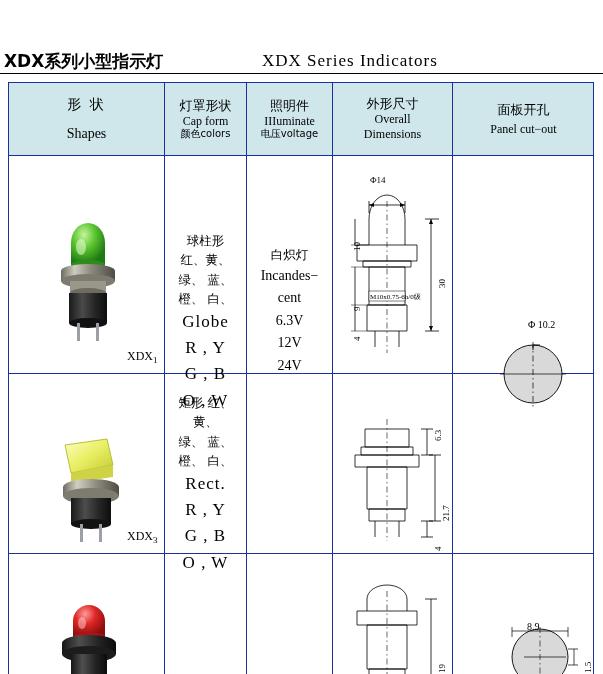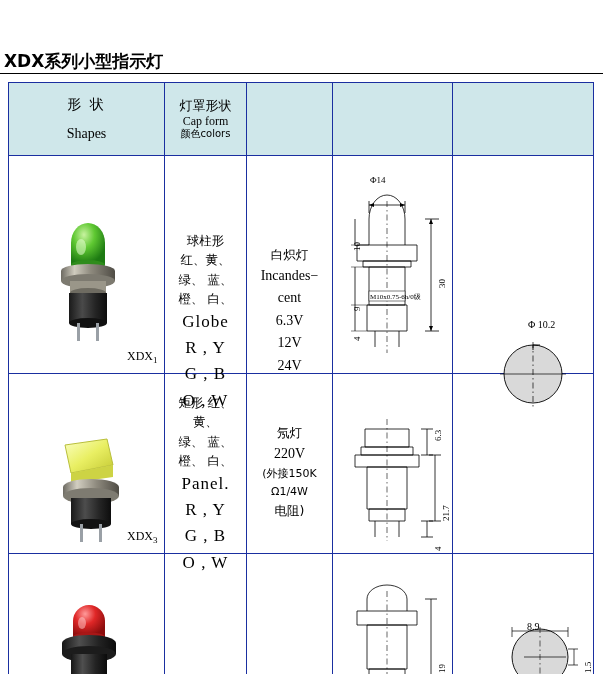--- a/index.html
+++ b/index.html
@@ -92,20 +92,21 @@
   }
   .dimtxt.rot{transform:rotate(-90deg);transform-origin:left top;}
 </style>
 </head>
 <body>
 
 <div class="page">
 
   <div class="title-row">
     <div class="title-cn">XDX系列小型指示灯</div>
+    <div class="title-en">XDX  Series  Indicators</div>
     <div class="title-rule"></div>
   </div>
 
   <div class="tbl">
 
     <div class="hdr"></div>
 
     <div class="vline" style="left:155px;"></div>
     <div class="vline" style="left:237px;"></div>
     <div class="vline" style="left:323px;"></div>
@@ -119,22 +120,36 @@
       <div class="hdr-cn sm">灯罩形状</div>
       <div class="hdr-en sm">Cap form</div>
       <div class="hdr-mix">颜色colors</div>
     </div>
 
     <div class="hdr-cell" style="left:0;width:155px;">
       <div class="hdr-cn">形  状</div>
       <div class="hdr-en" style="margin-top:12px">Shapes</div>
     </div>
 
-
-
+    <div class="hdr-cell" style="left:238px;width:85px;">
+      <div class="hdr-cn sm">照明件</div>
+      <div class="hdr-en sm">IIIuminate</div>
+      <div class="hdr-mix">电压voltage</div>
+    </div>
+
+    <div class="hdr-cell" style="left:324px;width:119px;">
+      <div class="hdr-cn sm">外形尺寸</div>
+      <div class="hdr-en sm">Overall</div>
+      <div class="hdr-en sm">Dimensions</div>
+    </div>
+
+    <div class="hdr-cell" style="left:444px;width:141px;">
+      <div class="hdr-cn sm">面板开孔</div>
+      <div class="hdr-en sm" style="margin-top:4px">Panel cut−out</div>
+    </div>
 
     <div class="art" style="left:44px;top:130px;">
       <svg width="70" height="140" viewBox="0 0 70 140">
         <defs>
           <radialGradient id="gGreen" cx="38%" cy="28%" r="70%">
             <stop offset="0%" stop-color="#c8f3a0"></stop>
             <stop offset="45%" stop-color="#5fc832"></stop>
             <stop offset="100%" stop-color="#1d7a12"></stop>
           </radialGradient>
           <linearGradient id="gMetal" x1="0" y1="0" x2="1" y2="0">
@@ -293,33 +308,26 @@
     </div>
     <div class="rowlabel" style="left:118px;top:446px;">
       <span>XDX</span><sub>3</sub>
     </div>
 
     <div class="cell capcol" style="left:157px;top:310px;width:79px;">
       <div>矩形 红、</div>
       <div>黄、</div>
       <div>绿、 蓝、</div>
       <div>橙、 白、</div>
-      <div class="lat">Panel.</div>
+      <div class="lat">Rect.</div>
       <div class="lat">R ,  Y</div>
       <div class="lat">G ,  B</div>
       <div class="lat">O ,  W</div>
     </div>
 
-    <div class="cell illum" style="left:239px;top:340px;width:83px;">
-      <div>氖灯</div>
-      <div class="lat">220V</div>
-      <div class="sm">(外接150K</div>
-      <div class="sm">Ω1/4W</div>
-      <div>电阻)</div>
-    </div>
 
     <div class="art" style="left:330px;top:298px;">
       <svg width="110" height="165" viewBox="0 0 110 165">
         <g stroke="#000" fill="none" stroke-width="0.8">
 
           <path d="M26 48 H70 V66 H26 Z"></path>
           <path d="M22 66 H74 V74 H22 Z"></path>
 
           <path d="M16 74 H80 V86 H16 Z"></path>
 

